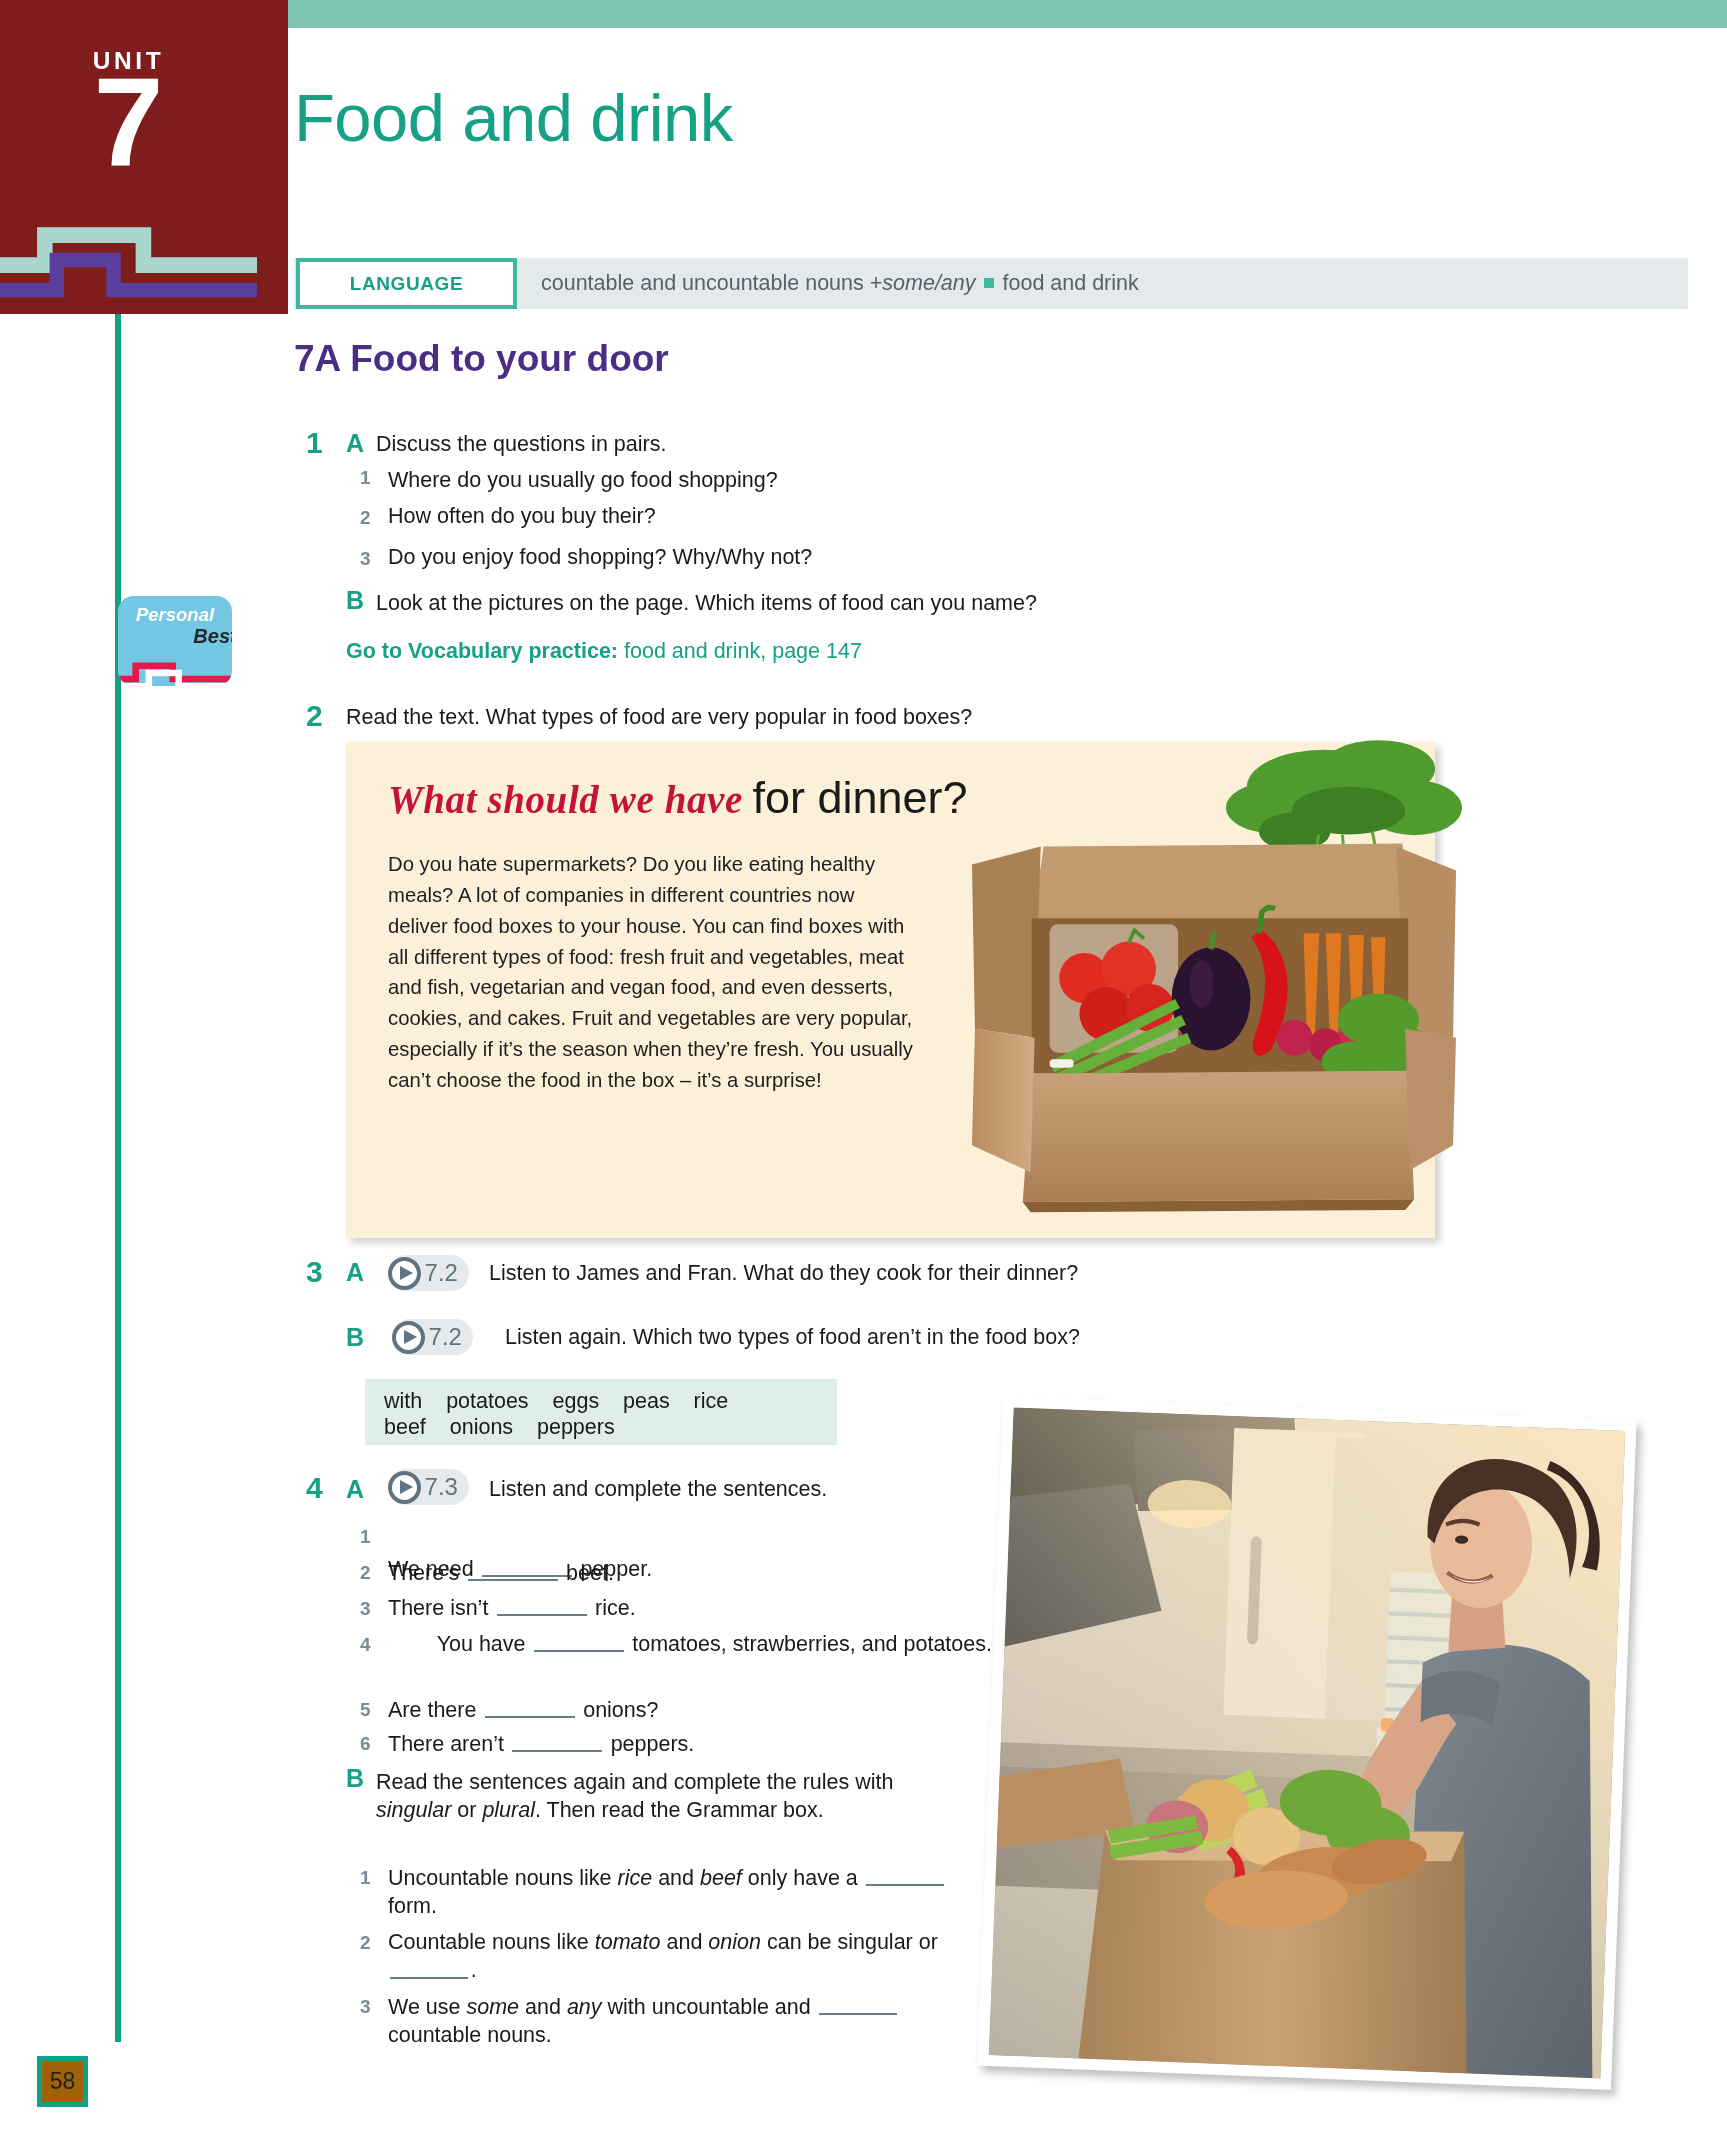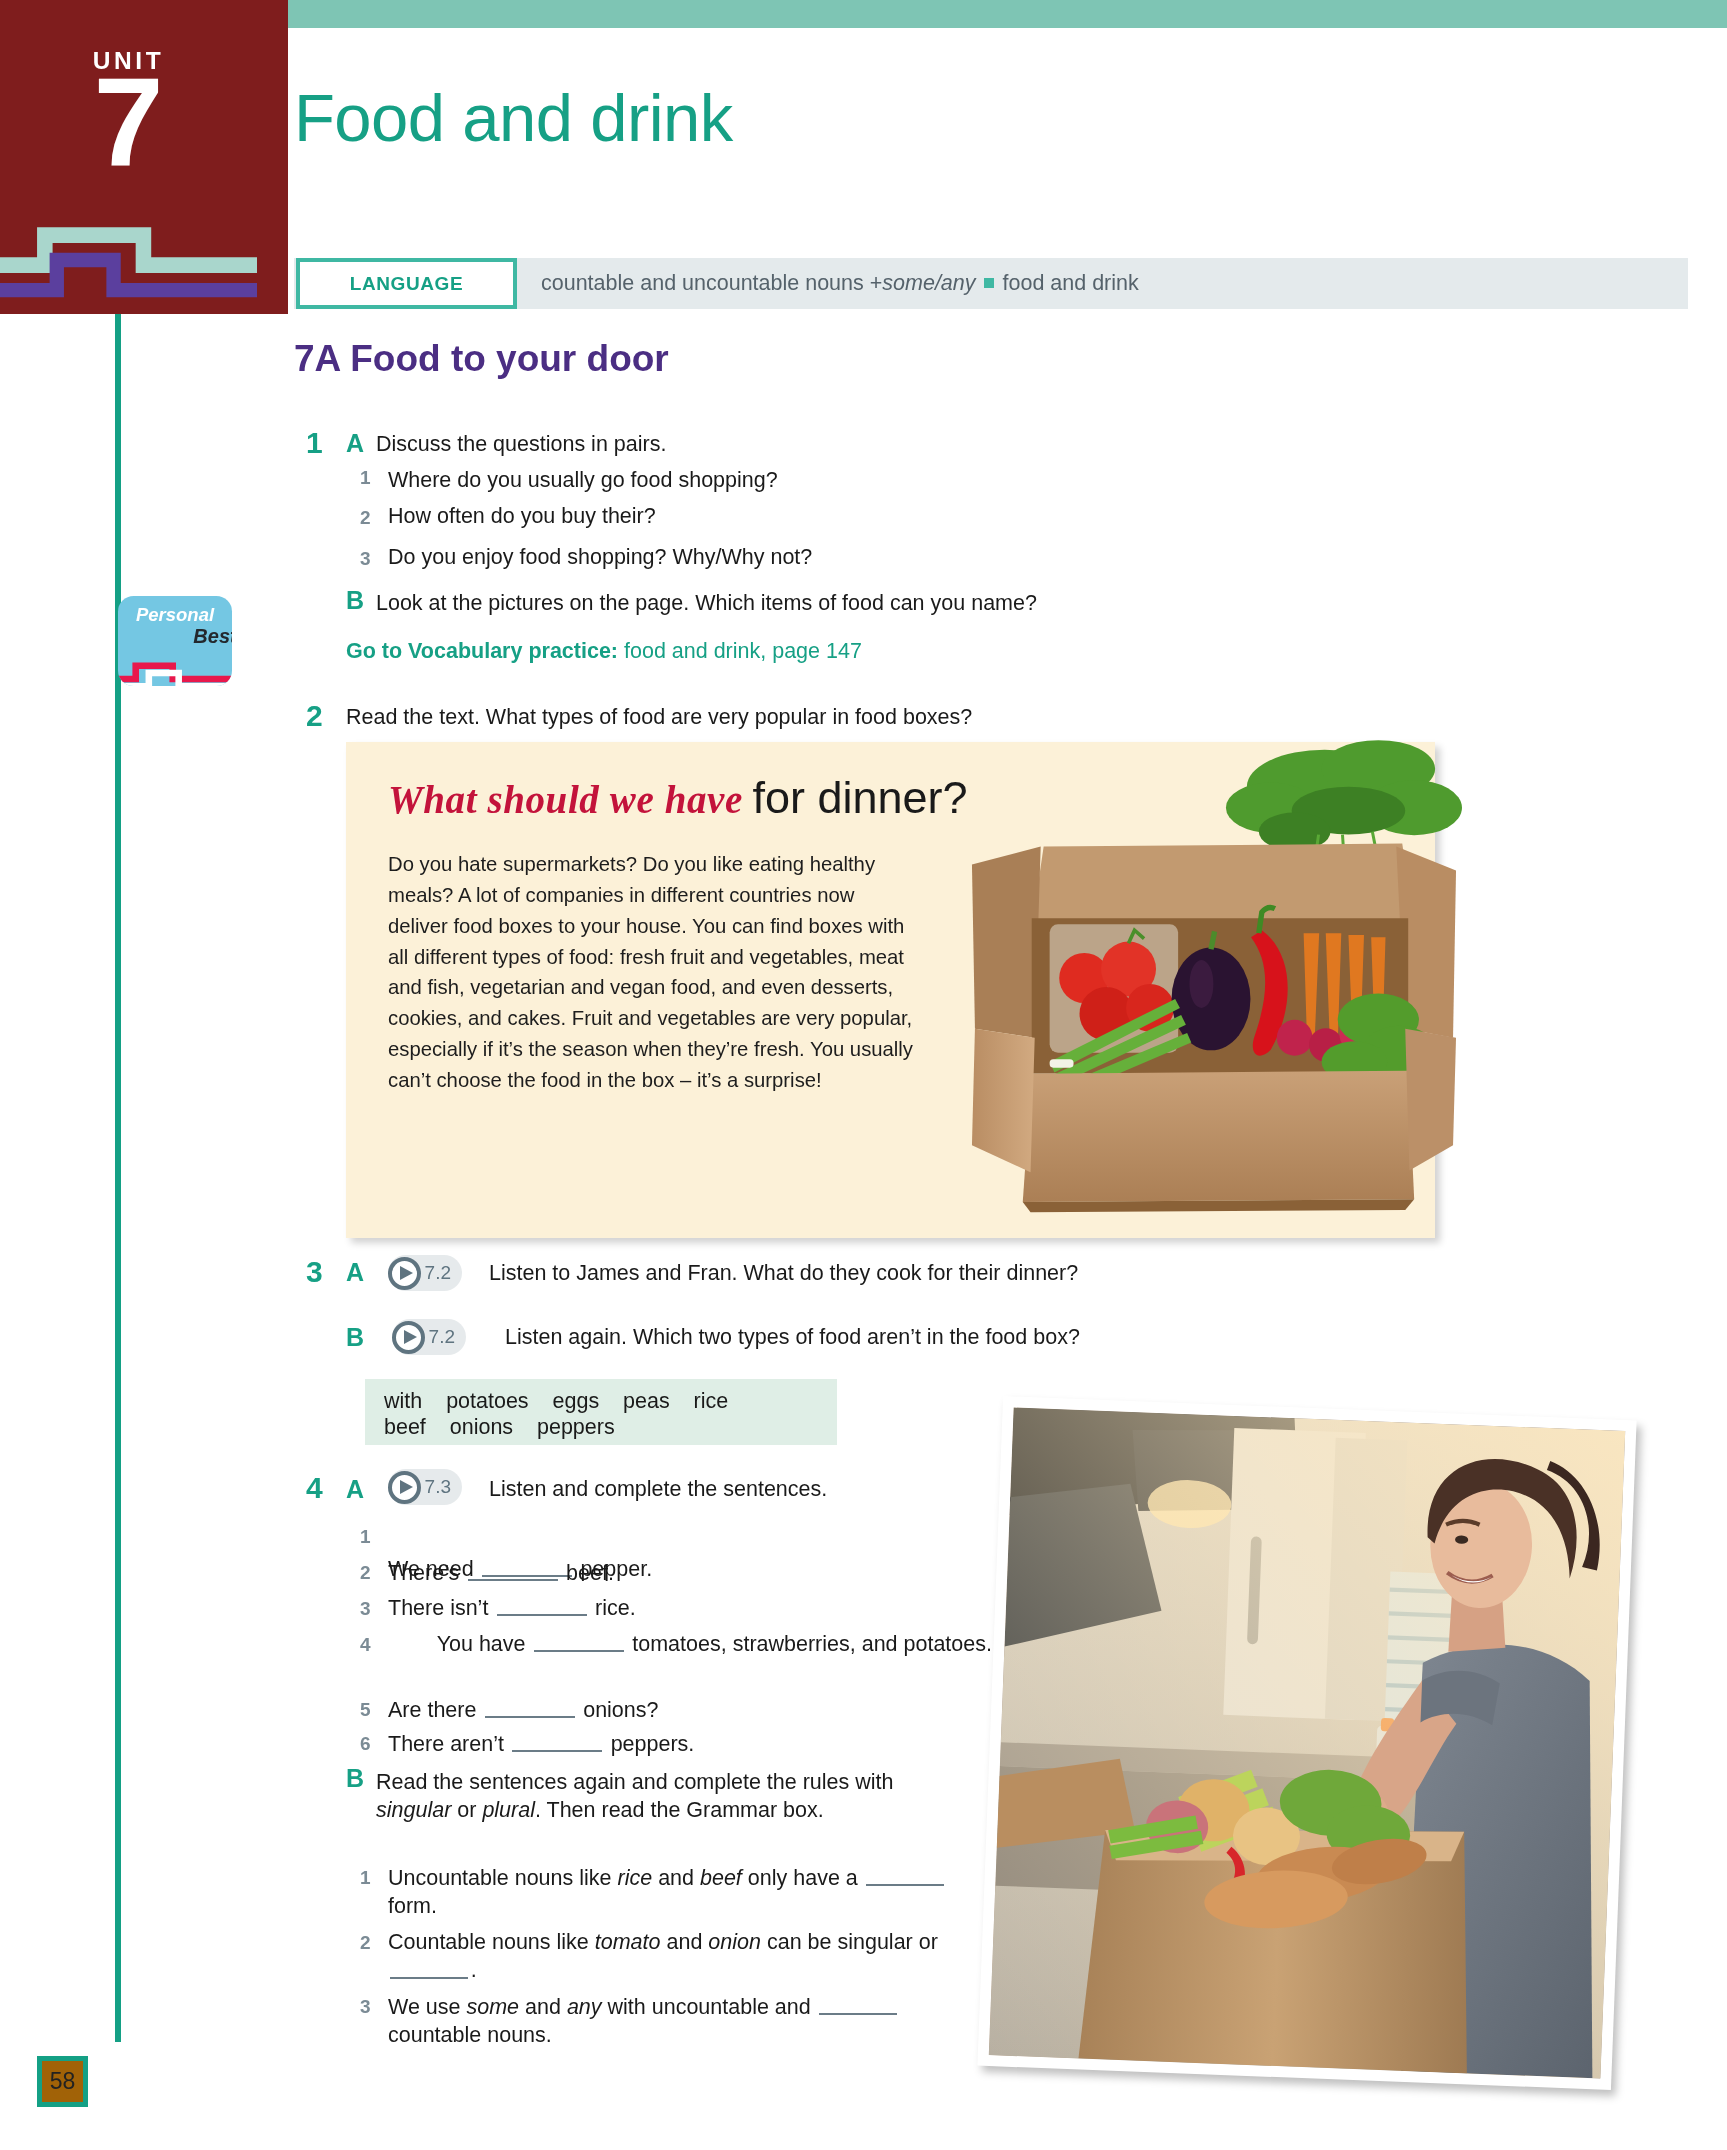--- a/index.html
+++ b/index.html
@@ -99,21 +99,21 @@
   .ex3num{position:absolute;left:306px;top:1255px;font-size:30px;}
   .ex3A{position:absolute;left:346px;top:1258px;font-size:25px;}
   .ex3B{position:absolute;left:346px;top:1323px;font-size:25px;}
   .audio{position:absolute;display:inline-flex;align-items:center;height:36px;
          background:#e6eaec;border-radius:18px;padding:0 10.8px 0 0;}
   .audio .circ{width:33px;height:33px;border-radius:50%;border:4.2px solid #5f7480;background:#fff;
                box-sizing:border-box;display:flex;align-items:center;justify-content:center;
                margin-right:3.6px;}
   .audio .tri{width:0;height:0;border-left:13px solid #5f7480;border-top:7.8px solid transparent;
               border-bottom:7.8px solid transparent;margin-left:3px;}
-  .audio .lbl{font-size:19px;color:#5f7480;}
+  .audio .lbl{font-size:24px;color:#5f7480;}
   .ex3Atxt{position:absolute;left:489px;top:1261px;font-size:21.5px;}
   .ex3Btxt{position:absolute;left:505px;top:1325px;font-size:21.5px;}
 
   .wordbox{position:absolute;left:365px;top:1379px;width:472px;height:66px;background:#dfeee6;}
   .wordbox .line{position:absolute;left:19px;font-size:21.5px;color:#1a1a1a;white-space:pre;}
 
   
   .ex4num{position:absolute;left:306px;top:1471px;font-size:30px;}
   .ex4A{position:absolute;left:346px;top:1475px;font-size:25px;}
   .ex4Atxt{position:absolute;left:489px;top:1477px;font-size:21.5px;}

